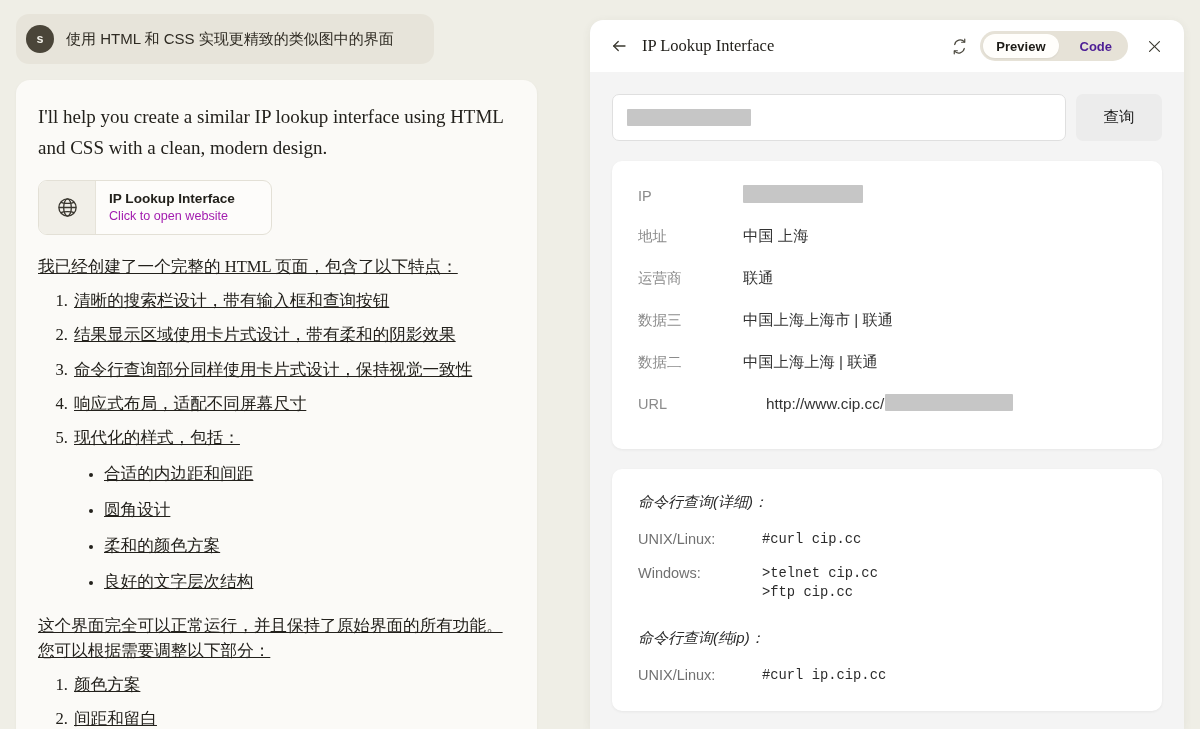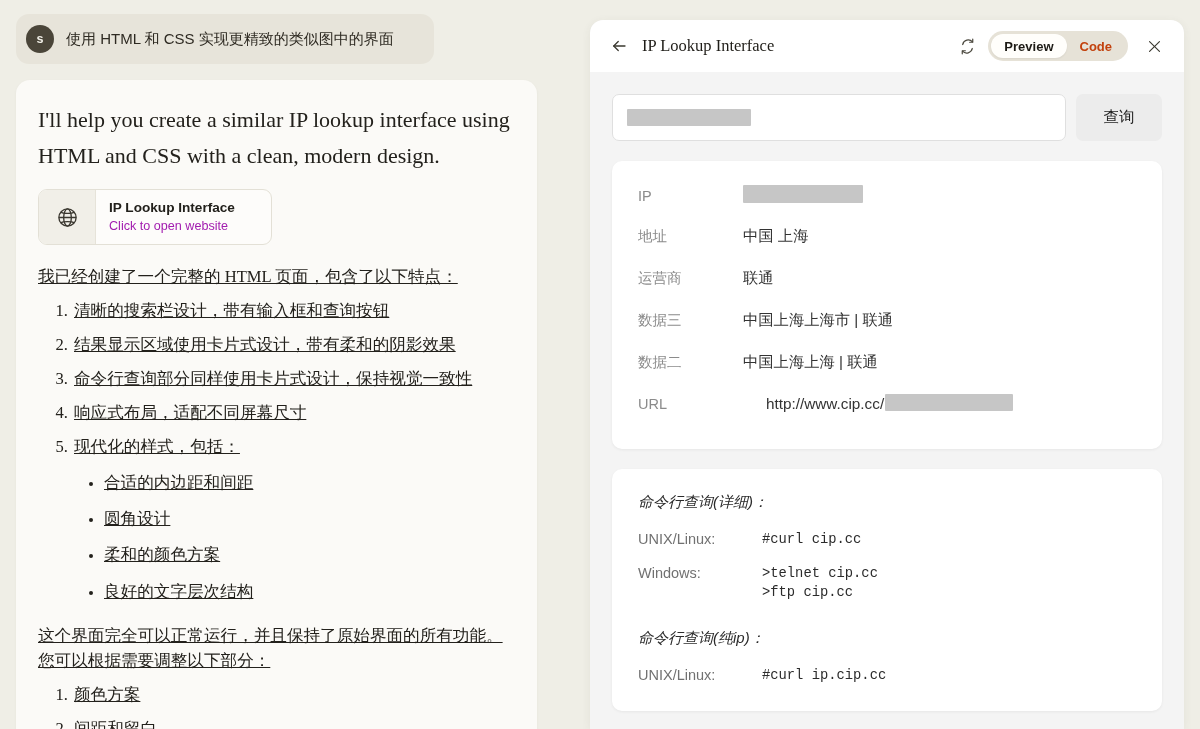--- a/index.html
+++ b/index.html
@@ -45,21 +45,21 @@
     width: 521px;
     height: 673px;
     background: #fbfaf7;
     border-radius: 14px 14px 0 0;
     padding: 22px 22px 0 22px;
     overflow: hidden;
     box-shadow: 0 1px 3px rgba(60,55,40,.05);
   }
   .assist-intro {
     font-family: "Liberation Serif", "DejaVu Serif", serif;
-    font-size: 22px; line-height: 1.62; color: #23211c;
+    font-size: 19px; line-height: 1.62; color: #23211c;
   }
   .link-card {
     margin-top: 16px;
     display: flex; align-items: stretch;
     width: 234px;
     border: 1px solid #e3e0d6;
     border-radius: 9px;
     background: #fdfcfa;
     overflow: hidden;
   }
@@ -106,27 +106,28 @@
     font-family: "Liberation Serif", "DejaVu Serif", serif;
     font-size: 16.5px; color: #1f1d18; margin-left: 10px; flex: 1 1 auto;
   }
   .hdr-refresh { width: 26px; height: 26px; display: flex; align-items: center; justify-content: center; cursor: pointer; margin-right: 8px; }
   .seg {
     display: flex; align-items: center;
     background: #e6e2d7;
     border-radius: 16px;
     padding: 3px;
     height: 30px;
+    gap: 8px;
   }
   .seg-item {
     font-size: 13px; font-weight: 700;
     padding: 0 13px; height: 24px;
     display: flex; align-items: center;
     border-radius: 13px;
-    color: #c2410c;
+    color: #4c1d95;
     cursor: pointer;
   }
   .seg-item.active { background: #fffefb; color: #1d1b16; box-shadow: 0 1px 2px rgba(0,0,0,.06); }
   .hdr-close { width: 28px; height: 28px; display: flex; align-items: center; justify-content: center; cursor: pointer; margin-left: 12px; }
 
   .panel-body { flex: 1 1 auto; padding: 22px 22px 0 22px; overflow: hidden; }
 
   .search-row { display: flex; gap: 10px; }
   .search-input {
     flex: 1 1 auto; height: 47px;

